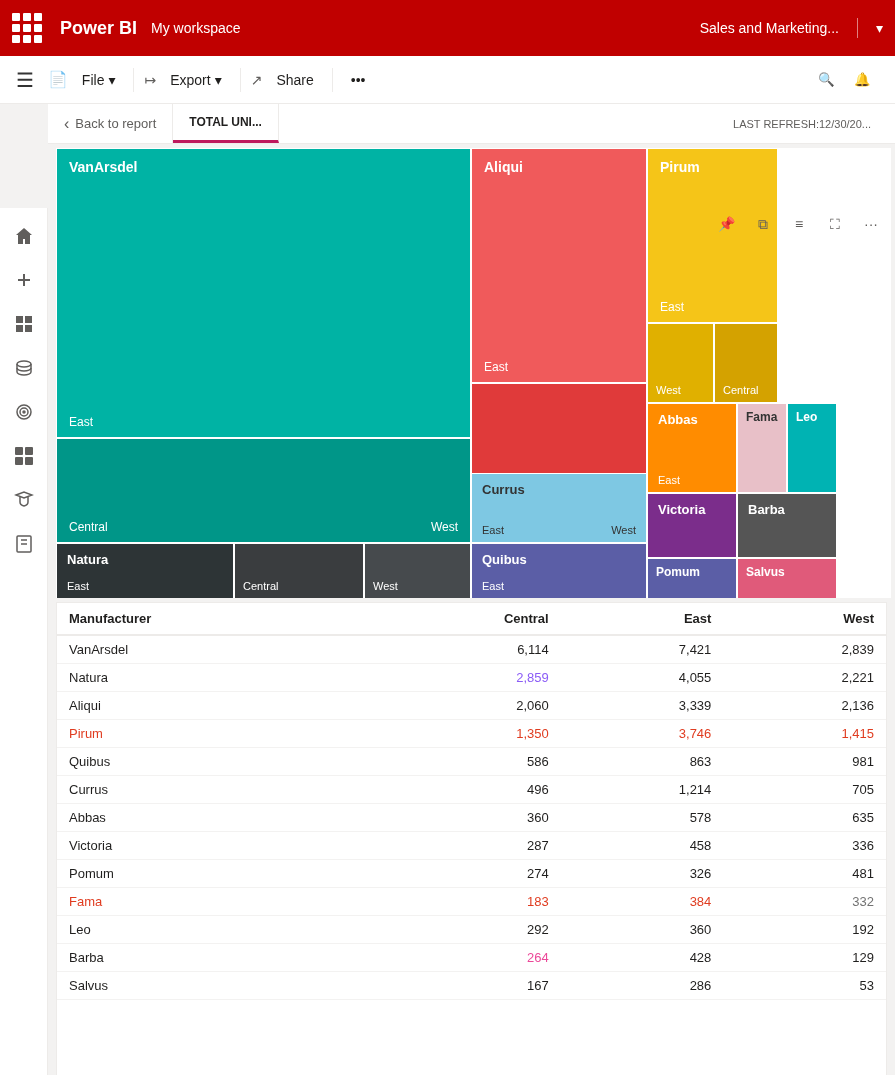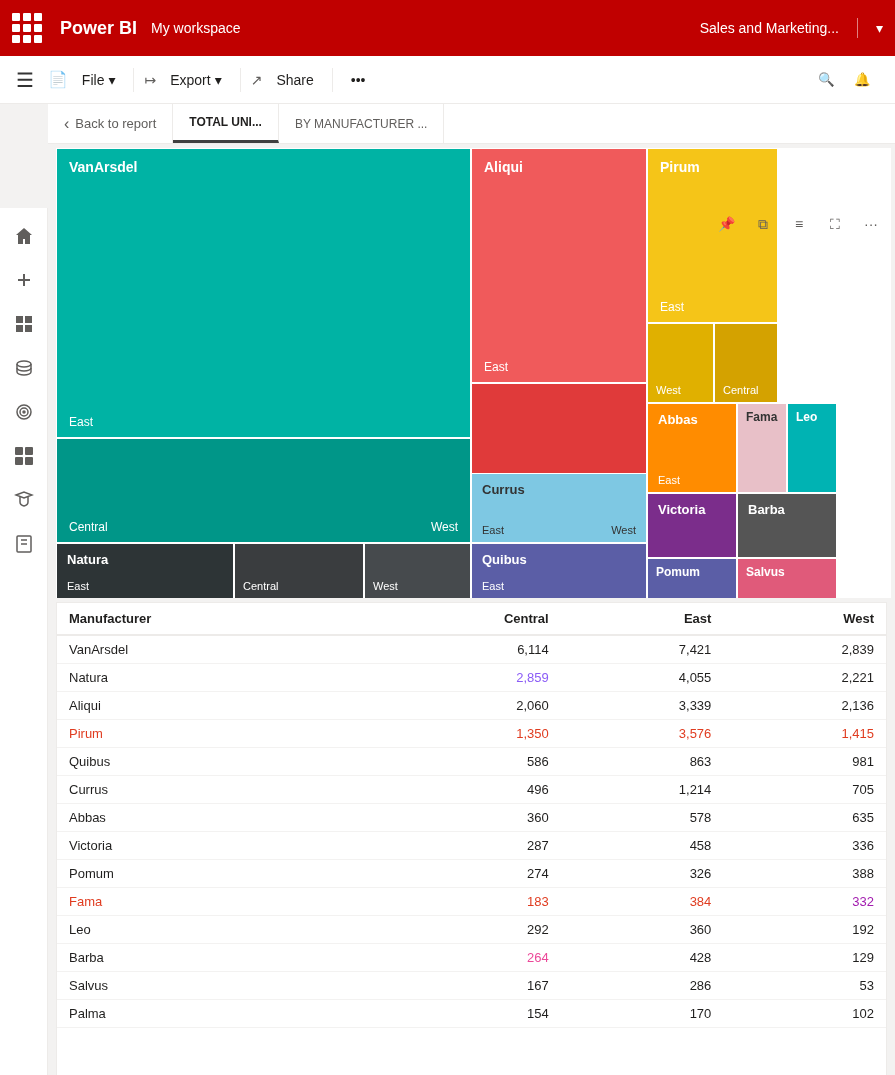--- a/index.html
+++ b/index.html
@@ -89,21 +89,21 @@
       font-size: 13px; color: #605e5c; cursor: pointer;
       border-right: 1px solid #edebe9;
     }
     .tab-item {
       display: flex; align-items: center;
       padding: 0 16px;
       font-size: 12px; color: #605e5c; cursor: pointer;
       border-right: 1px solid #edebe9;
       white-space: nowrap;
     }
-    .tab-item.active { font-weight: 700; color: #201f1e; border-bottom: 3px solid #404040; }
+    .tab-item.active { font-weight: 700; color: #201f1e; border-bottom: 3px solid #be185d; }
     .tab-last { margin-left: auto; font-size: 11px; color: #605e5c; display: flex; align-items: center; padding: 0 8px; }
 
     
     .data-table-container {
       background: white;
       margin: 0 8px;
       border: 1px solid #edebe9;
       overflow: auto;
       height: calc(1075px - 104px - 450px - 20px);
     }
@@ -257,22 +257,22 @@
         <button class="icon-btn" style="font-size:14px;">⛶</button>
         <button class="icon-btn" style="font-size:14px;">···</button>
       </div>
       <div class="tab-back">
         <span style="font-size:16px;">‹</span>
         <span>Back to report</span>
       </div>
       <div class="tab-item active">
         <span>TOTAL UNI...</span>
       </div>
-      <div class="tab-item">
-        <span>BY MANUFACTURER ...</span>
+      <div class="tab-last">
+        <span>LAST REFRESH:12/30/20...</span>
       </div>
     </div>
 
     <div style="position:relative; width:835px; height:450px; margin:4px 8px; overflow:hidden; background:#fff;">
       <div style="position:relative; width:100%; height:100%;">
 
         <div style="position:absolute;left:0;top:0;width:415px;height:290px;background:#00b3a4;color:white;padding:10px 12px;font-size:14px;font-weight:700;border:1px solid white;">
           <span>VanArsdel</span>
           <span style="position:absolute;bottom:8px;left:12px;font-size:12px;font-weight:400;">East</span>
         </div>
@@ -385,21 +385,21 @@
   </tr>
             <tr>
     <td style="color:#201f1e">Aliqui</td>
     <td style="color:#201f1e">2,060</td>
     <td style="color:#201f1e">3,339</td>
     <td style="color:#201f1e">2,136</td>
   </tr>
             <tr>
     <td style="color:#e03c20">Pirum</td>
     <td style="color:#e03c20">1,350</td>
-    <td style="color:#e03c20">3,576</td>
+    <td style="color:#e03c20">3,746</td>
     <td style="color:#e03c20">1,415</td>
   </tr>
             <tr>
     <td style="color:#201f1e">Quibus</td>
     <td style="color:#201f1e">586</td>
     <td style="color:#201f1e">863</td>
     <td style="color:#201f1e">981</td>
   </tr>
             <tr>
     <td style="color:#201f1e">Currus</td>
@@ -416,49 +416,43 @@
             <tr>
     <td style="color:#201f1e">Victoria</td>
     <td style="color:#201f1e">287</td>
     <td style="color:#201f1e">458</td>
     <td style="color:#201f1e">336</td>
   </tr>
             <tr>
     <td style="color:#201f1e">Pomum</td>
     <td style="color:#201f1e">274</td>
     <td style="color:#201f1e">326</td>
-    <td style="color:#201f1e">388</td>
+    <td style="color:#201f1e">481</td>
   </tr>
             <tr>
     <td style="color:#e03c20">Fama</td>
     <td style="color:#e03c20">183</td>
     <td style="color:#e03c20">384</td>
-    <td style="color:#a21caf">332</td>
+    <td style="color:#737373">332</td>
   </tr>
             <tr>
     <td style="color:#201f1e">Leo</td>
     <td style="color:#201f1e">292</td>
     <td style="color:#201f1e">360</td>
     <td style="color:#201f1e">192</td>
   </tr>
             <tr>
     <td style="color:#201f1e">Barba</td>
     <td style="color:#ec4899">264</td>
     <td style="color:#201f1e">428</td>
     <td style="color:#201f1e">129</td>
   </tr>
             <tr>
     <td style="color:#201f1e">Salvus</td>
     <td style="color:#201f1e">167</td>
     <td style="color:#201f1e">286</td>
     <td style="color:#201f1e">53</td>
   </tr>
-            <tr>
-    <td style="color:#201f1e">Palma</td>
-    <td style="color:#201f1e">154</td>
-    <td style="color:#201f1e">170</td>
-    <td style="color:#201f1e">102</td>
-  </tr>
           </tbody>
       </table>
     </div>
   </div>
 </div>
 
 </body></html>

